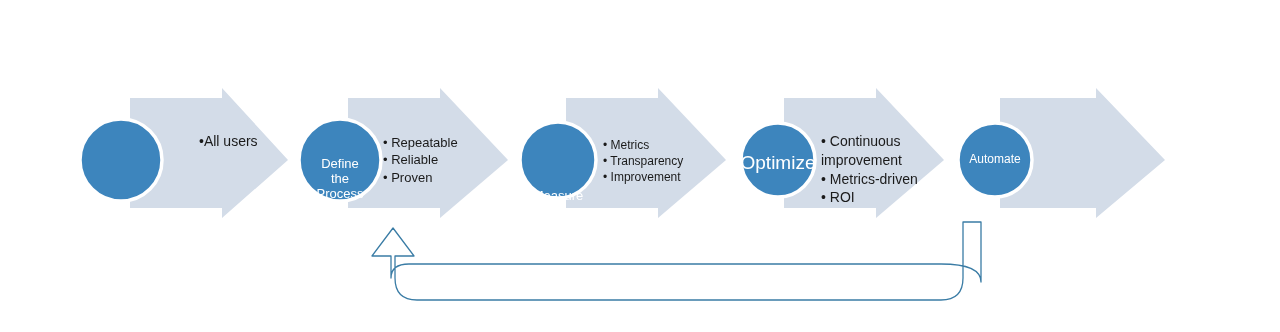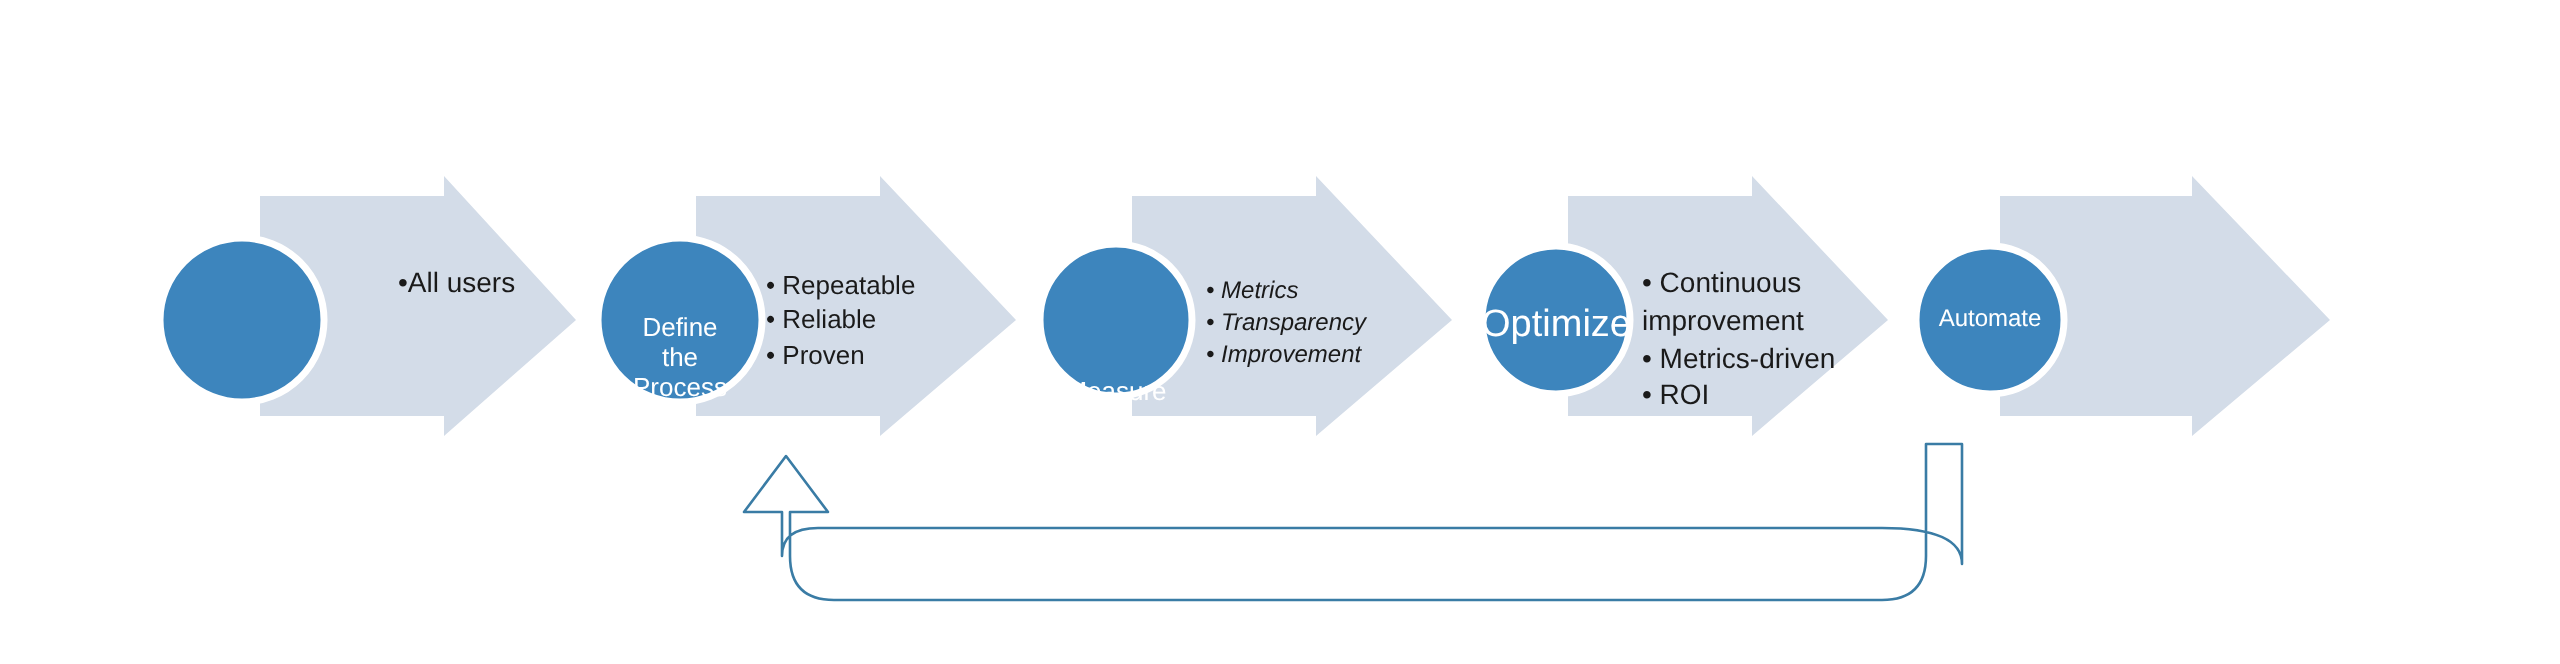--- a/index.html
+++ b/index.html
@@ -100,21 +100,21 @@
   <div class="stage-bullets" style="left:163px; top:132px; font-size:14px;padding-left:36px;">
     <span class="bullet-row"><span class="bdot">•</span><span>All users</span></span>
   </div>
 
   <div class="stage-bullets" style="left:383px; top:134px; font-size:13px;">
     <span class="bullet-row"><span class="bdot">• </span><span>Repeatable</span></span>
     <span class="bullet-row"><span class="bdot">• </span><span>Reliable</span></span>
     <span class="bullet-row"><span class="bdot">• </span><span>Proven</span></span>
   </div>
 
-  <div class="stage-bullets" style="left:603px; top:137px; font-size:12px;font-style:italic;">
+  <div class="stage-bullets" style="left:603px; top:137px; font-size:12px;">
     <span class="bullet-row"><span class="bdot">• </span><span>Metrics</span></span>
     <span class="bullet-row"><span class="bdot">• </span><span>Transparency</span></span>
     <span class="bullet-row"><span class="bdot">• </span><span>Improvement</span></span>
   </div>
 
   <div class="stage-bullets" style="left:821px; top:132px; font-size:14px;">
     <span class="bullet-row"><span class="bdot">• </span><span>Continuous
   improvement</span></span>
     <span class="bullet-row"><span class="bdot">• </span><span>Metrics-driven</span></span>
     <span class="bullet-row"><span class="bdot">• </span><span>ROI</span></span>

